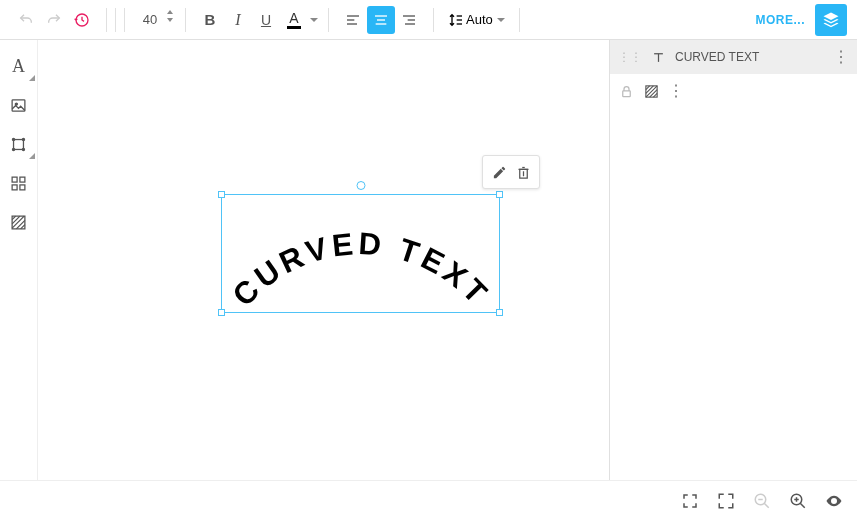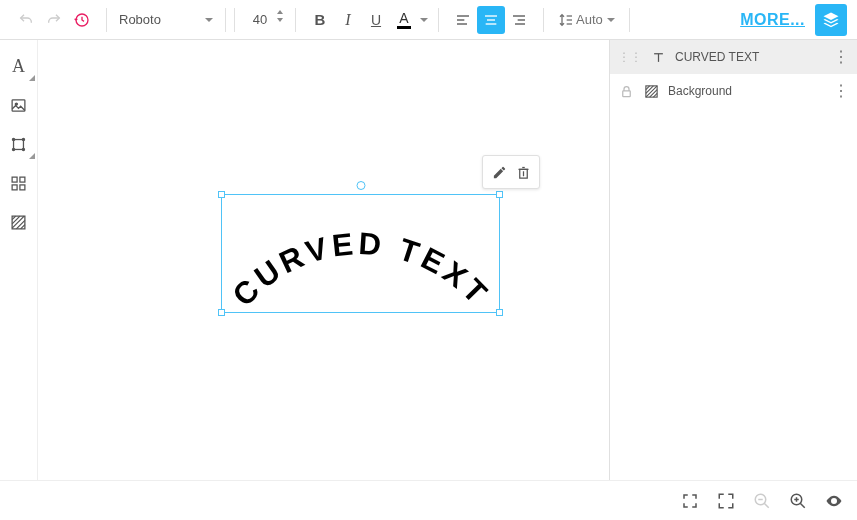--- a/index.html
+++ b/index.html
@@ -17,24 +17,24 @@
 .dropdown .label { flex: 1; }
 .chev { width: 0; height: 0; border-left: 4px solid transparent; border-right: 4px solid transparent; border-top: 4px solid #888; margin-left: 6px; }
 .sizewrap { display: flex; }
 .sizewrap input { width: 30px; height: 24px; border: none; text-align: center; font-size: 13px; color: #555; outline: none; }
 .spinbtns { display: flex; flex-direction: column; }
 .spinbtns .up, .spinbtns .down { width: 10px; height: 8px; display:flex; align-items:center; justify-content:center; cursor:pointer;}
 .spinbtns .up::before { content:''; border-left:3px solid transparent; border-right:3px solid transparent; border-bottom:4px solid #888;}
 .spinbtns .down::before { content:''; border-left:3px solid transparent; border-right:3px solid transparent; border-top:4px solid #888;}
 .tcolor { position: relative; display:flex; flex-direction:column; align-items:center; justify-content:center; width:28px; cursor:pointer; }
 .tcolor .swatch { width:14px; height:3px; background:#000; margin-top:1px; }
-.linebtn { display:flex; align-items:center; cursor:pointer; color:#737373; padding:0 4px; }
+.linebtn { display:flex; align-items:center; cursor:pointer; color:#000000; padding:0 4px; }
 .linebtn svg { width:16px; height:16px; margin-right:2px;}
 .spacer { flex:1; }
-.morelink { color:#29b6f6; font-size:16px; font-weight:700; letter-spacing:0.5px; cursor:pointer; padding:0 10px;text-decoration:underline; }
+.morelink { color:#29b6f6; font-size:12px; font-weight:700; letter-spacing:0.5px; cursor:pointer; padding:0 10px; }
 .layersbtn { width:32px; height:32px; background:#29b6f6; border-radius:3px; display:flex; align-items:center; justify-content:center; color:#fff; cursor:pointer; margin-right:4px;}
 .layersbtn svg{width:18px;height:18px;}
 
 
 .main { display:flex; height: 440px; }
 .leftbar { width:38px; border-right:1px solid #eee; display:flex; flex-direction:column; align-items:center; padding-top:14px; gap:15px; }
 .leftbar .lbtn { width:24px; height:24px; display:flex; align-items:center; justify-content:center; color:#555; cursor:pointer; position:relative;}
 .leftbar .lbtn svg{width:17px;height:17px;}
 .leftbar .lbtn .tri { position:absolute; bottom:-3px; right:-4px; width:0; height:0; border-left:3px solid transparent; border-top:3px solid transparent; border-bottom:3px solid #999; border-right:3px solid #999;}
 .canvaswrap { flex:1; background:#fff; position:relative; overflow:hidden;}
@@ -89,24 +89,20 @@
       </div>
     <div class="tbtn" style="color:#e91e63;">
         <svg viewBox="0 0 24 24" fill="none" stroke="currentColor" stroke-width="2">
           <path d="M3 12a9 9 0 109-9 9 9 0 00-9 9z"></path>
           <path d="M12 7v5l3 2"></path>
           <path d="M3 12l-2-2m2 2l2-2"></path>
         </svg>
       </div>
   </div>
   <div class="sep"></div>
-  <div class="dropdown" style="min-width:110px">
-    <span class="label">Roboto</span>
-      <span class="chev"></span>
-  </div>
   <div class="sep"></div>
   <div class="sep"></div>
   <div class="group">
     <div class="sizewrap">
       <input value="40" style="">
       <div class="spinbtns">
           <div class="up"></div>
           <div class="down"></div>
         </div>
     </div>
@@ -274,21 +270,20 @@
       <span class="iconwrap">
           <svg viewBox="0 0 24 24" fill="none" stroke="currentColor" stroke-width="1.8">
             <rect x="3" y="3" width="18" height="18"></rect>
             <line x1="3" y1="9" x2="9" y2="3"></line>
             <line x1="3" y1="15" x2="15" y2="3"></line>
             <line x1="3" y1="21" x2="21" y2="3"></line>
             <line x1="9" y1="21" x2="21" y2="9"></line>
             <line x1="15" y1="21" x2="21" y2="15"></line>
           </svg>
         </span>
-      <span class="name">Background</span>
       <span class="dots">⋮</span>
     </div>
   </div>
 </div>
 
 <div class="bottombar">
   <div class="bbtn">
       <svg viewBox="0 0 24 24" fill="none" stroke="currentColor" stroke-width="2">
         <path d="M4 9V4h5M20 9V4h-5M4 15v5h5M20 15v5h-5"></path>
       </svg>

